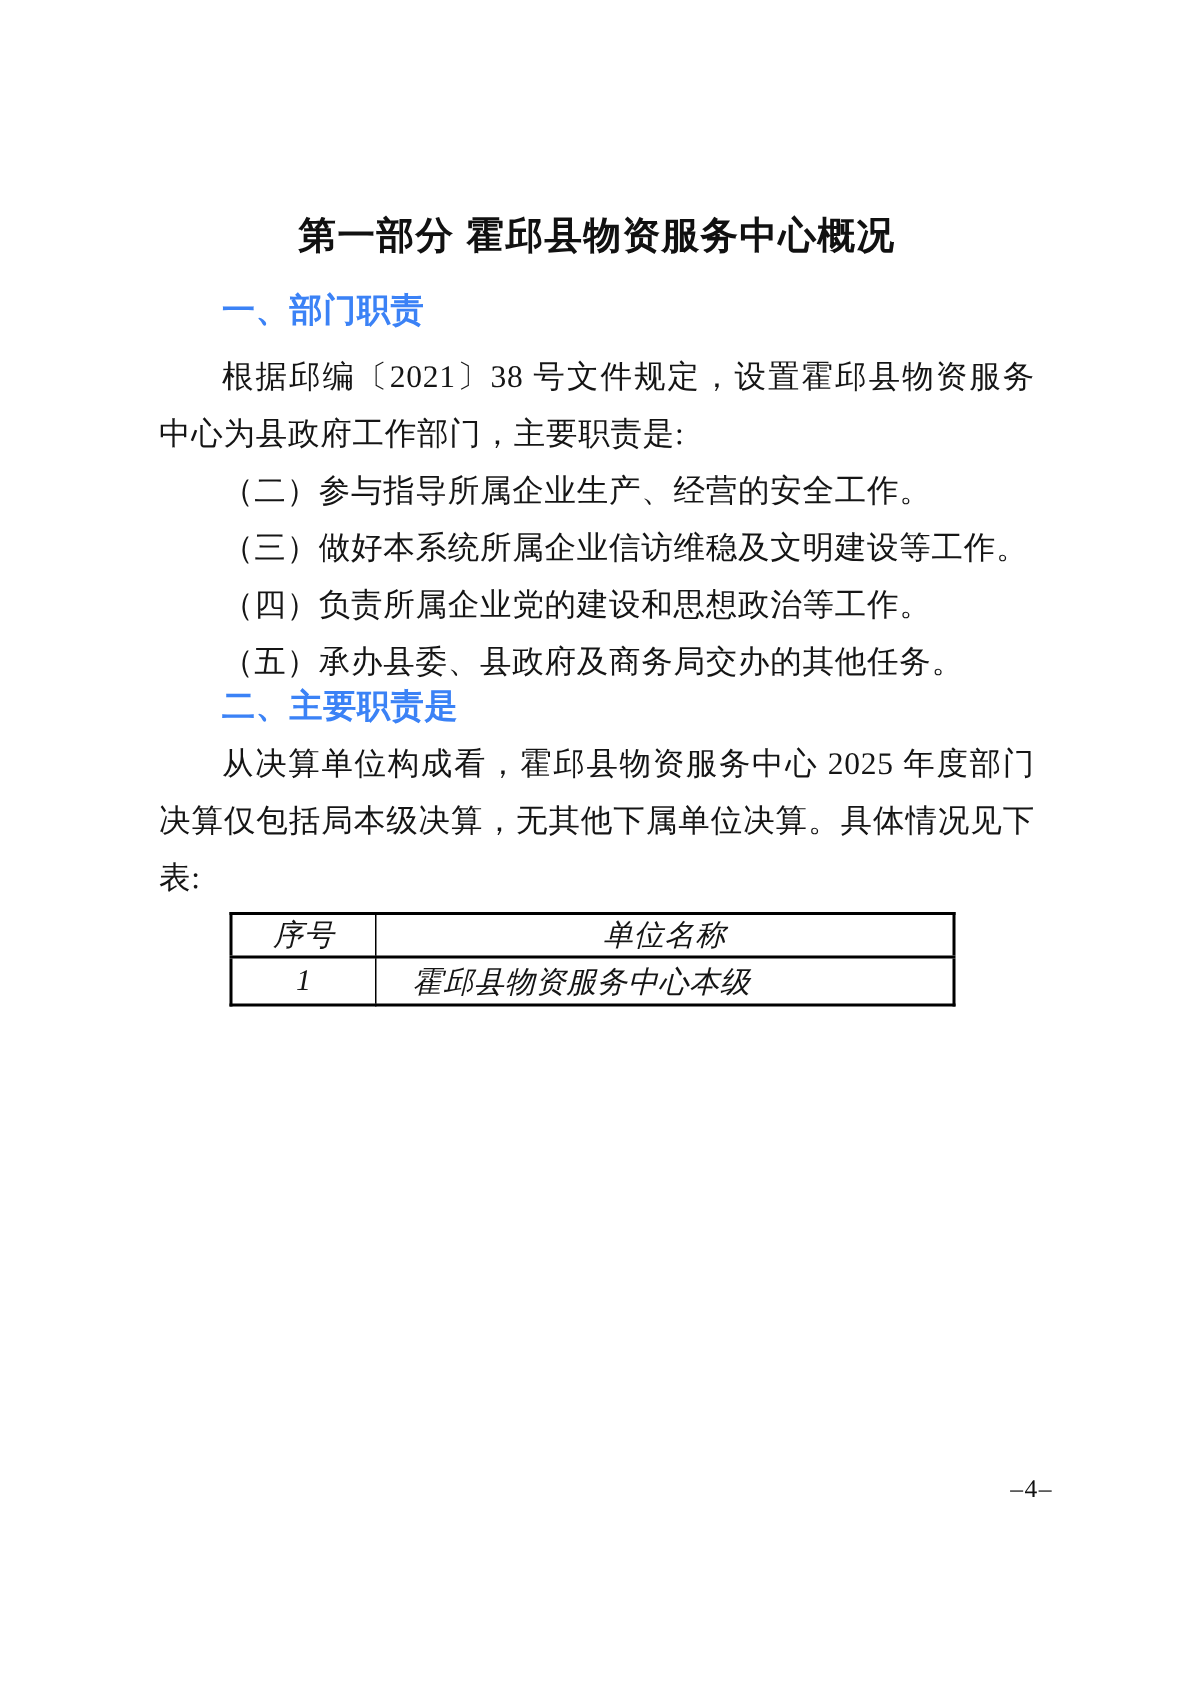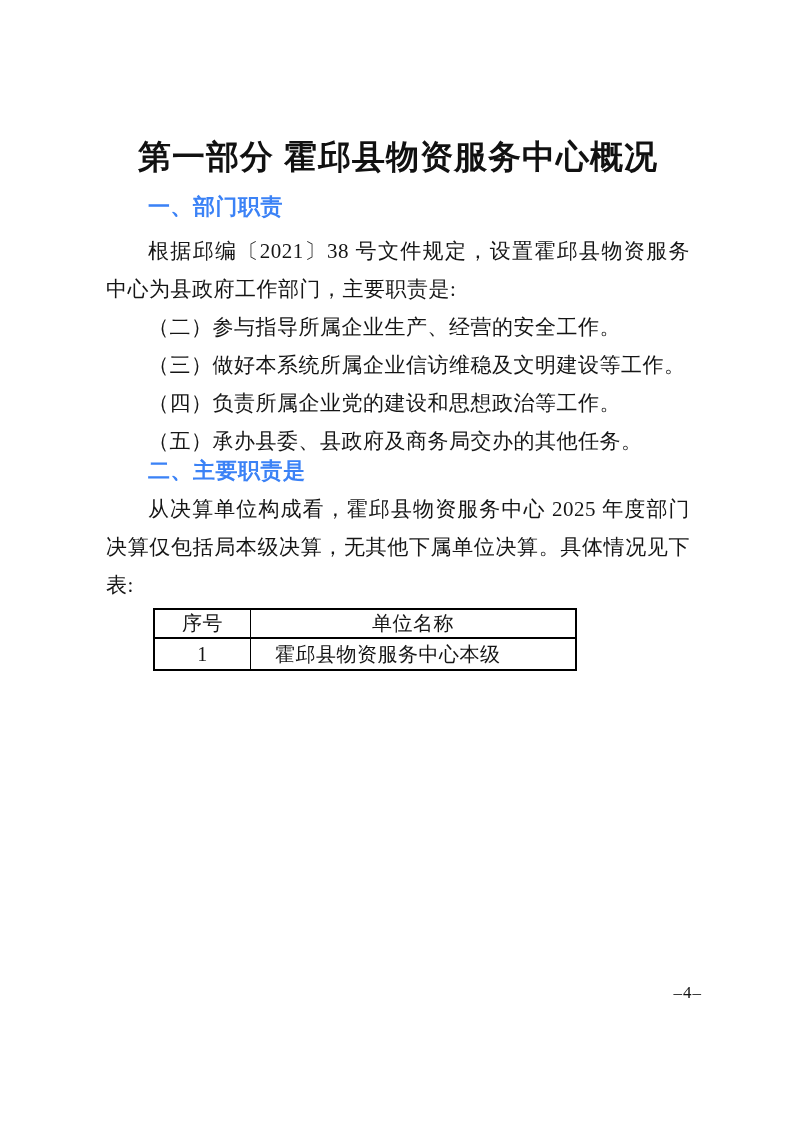--- a/index.html
+++ b/index.html
@@ -13,21 +13,21 @@
     padding: 140px 103px 0 106px;
     color: #151515;
     font-family: "Liberation Serif", "DejaVu Serif", serif;
     font-size: 21px;
     overflow: hidden;
   }
   .doc-title {
     margin: 0;
     font-family: "Liberation Sans", "DejaVu Sans", sans-serif;
     font-weight: 700;
-    font-size: 33px;
+    font-size: 25px;
     line-height: 34px;
     text-align: center;
     letter-spacing: 1px;
     color: #111;
   }
   .sec-heading {
     margin: 0;
     font-family: "Liberation Sans", "DejaVu Sans", sans-serif;
     font-weight: 700;
     font-size: 22px;
@@ -48,25 +48,26 @@
   .para.first { margin-top: 6px; }
   .duty-item {
     margin: 0;
     line-height: 38px;
     text-indent: 2em;
     letter-spacing: 0.5px;
     white-space: nowrap;
   }
   .unit-table {
     margin: 4px 0 0 47px;
-    width: 424px;
+    width: 484px;
     border-collapse: collapse;
     border: 2px solid #000;
     font-size: 20px;
     table-layout: fixed;
+    font-style: italic;
   }
   .unit-table th, .unit-table td {
     border: 1.5px solid #000;
     font-weight: normal;
     padding: 0;
     letter-spacing: 0.5px;
   }
   .unit-table thead tr { border-bottom: 2px solid #000; }
   .col-index { width: 95px; }
   .unit-table th { height: 27px; text-align: center; }

